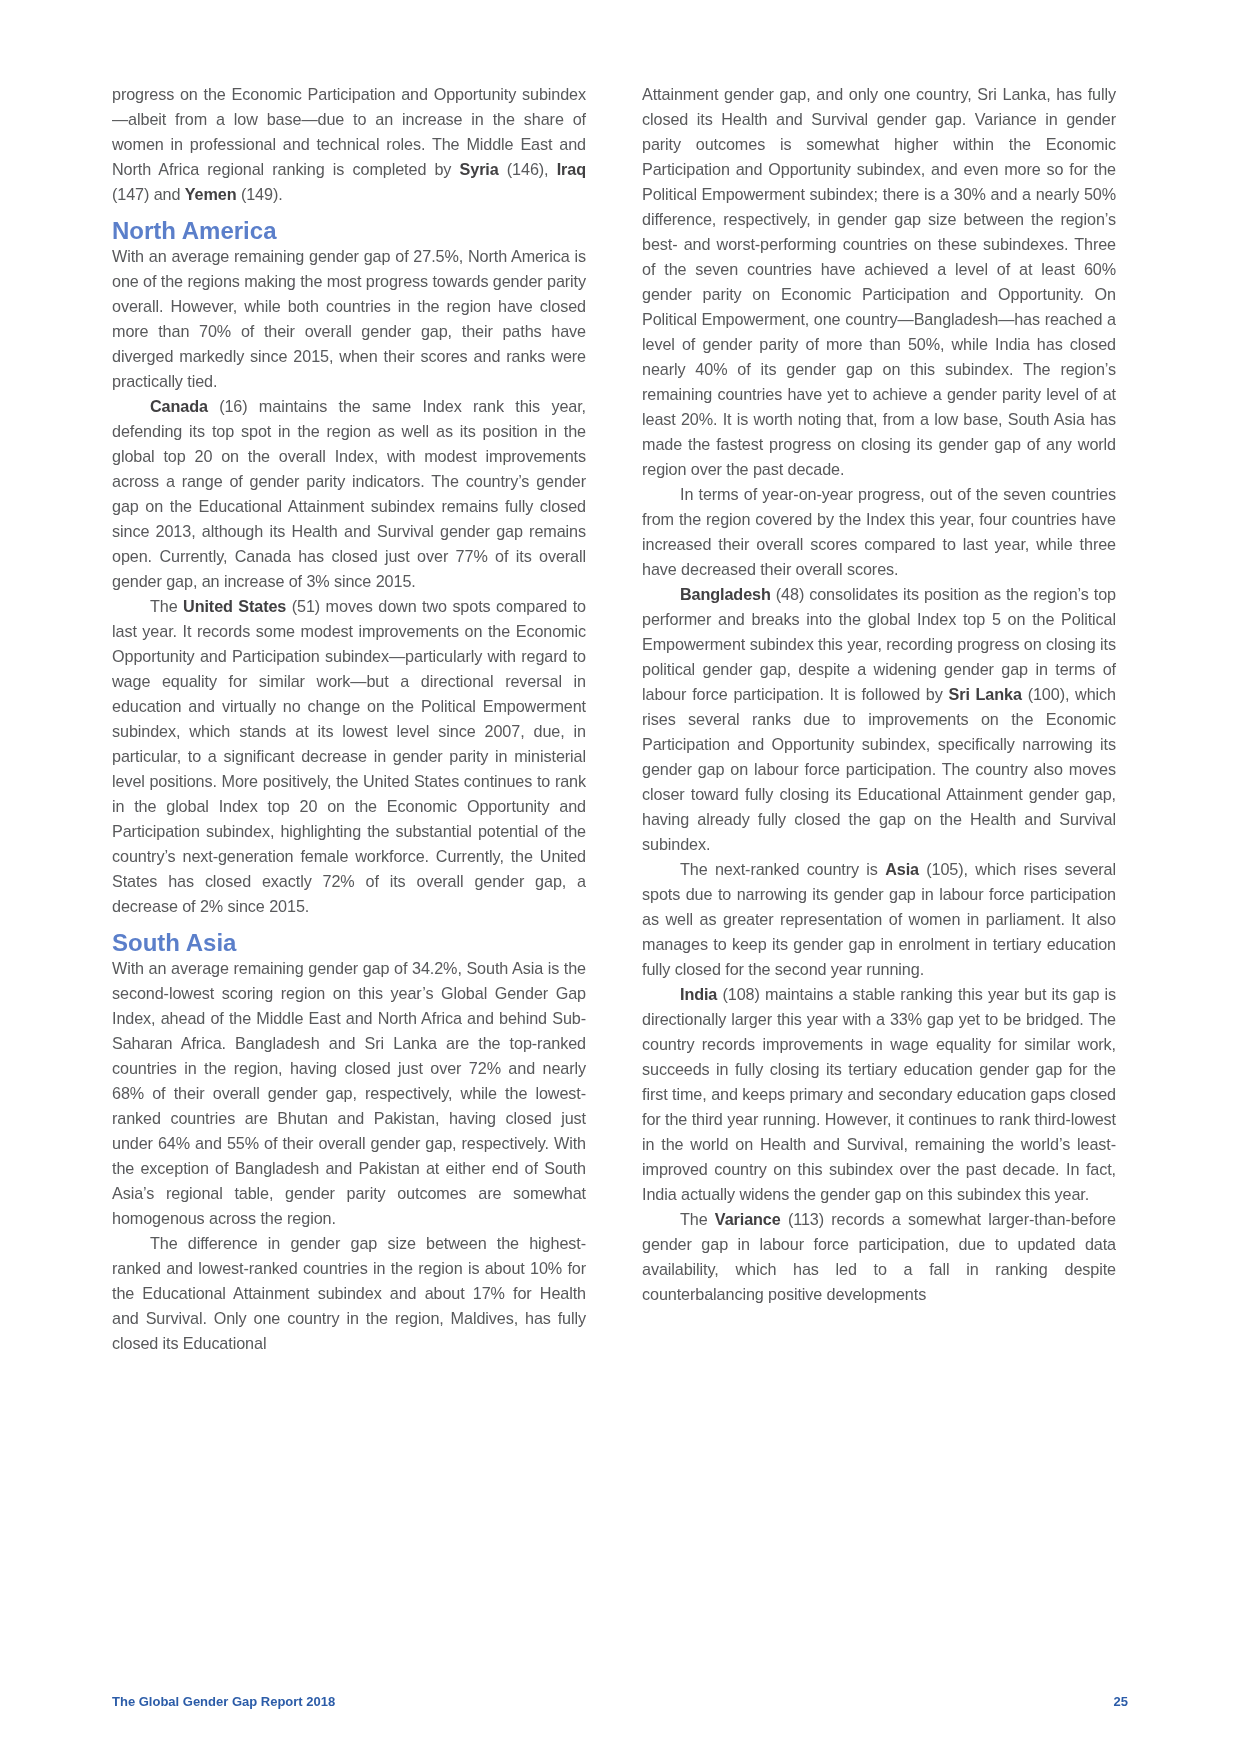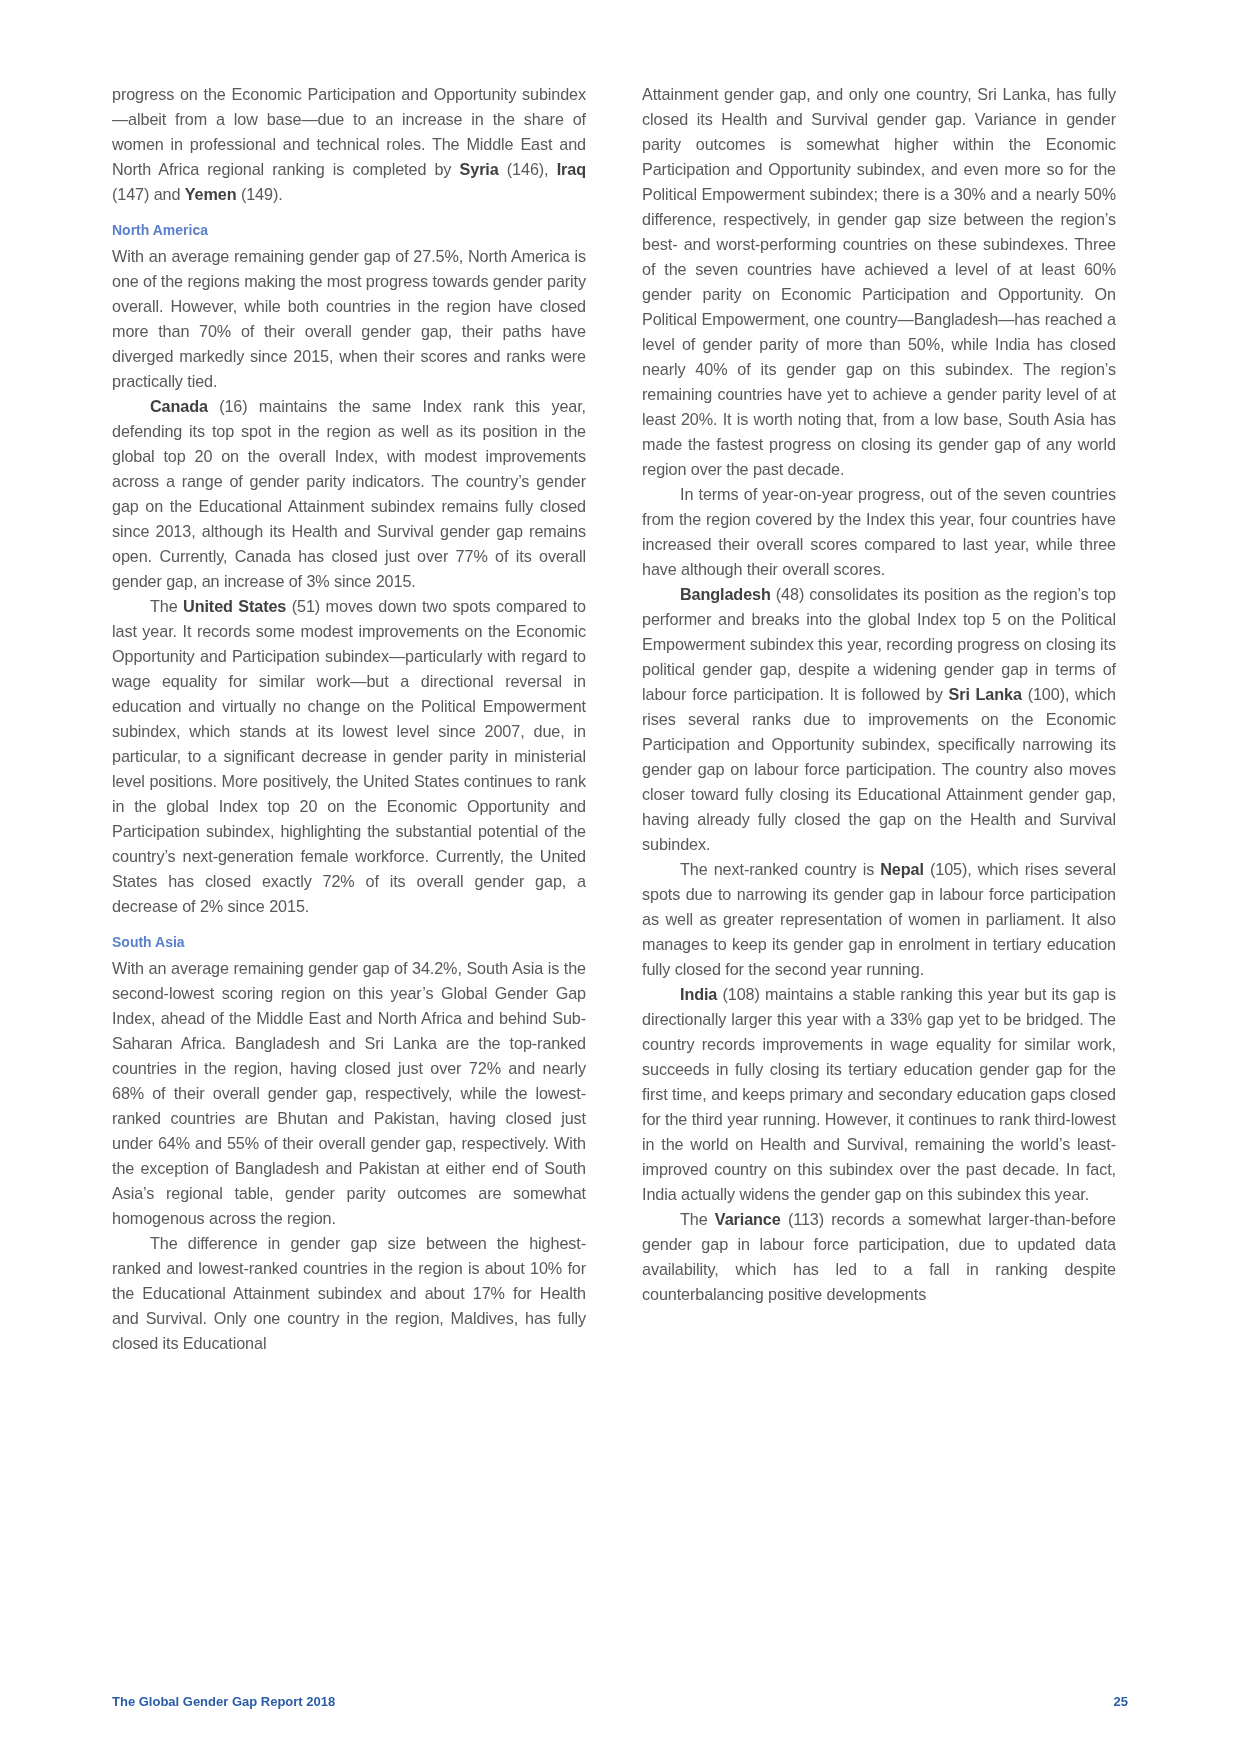--- a/index.html
+++ b/index.html
@@ -22,21 +22,21 @@
   .para {
     font-size: 16.2px;
     line-height: 25px;
     color: var(--body-color, #58595b);
     text-align: justify;
     letter-spacing: -0.1px;
   }
   .para.indent { text-indent: 38px; }
   .para strong { font-weight: bold; color: var(--bold-color, #414042); }
   .section-heading {
-    font-size: 14px;
+    font-size: 24px;
     line-height: 25px;
     font-weight: bold;
     color: var(--heading-color, #5b7fca);
     margin-top: 11px;
     margin-bottom: 1px;
   }
   .footer {
     position: absolute;
     left: 112px;
     right: 112px;
@@ -61,23 +61,23 @@
         <h2 class="section-heading">North America</h2>
         <p class="para">With an average remaining gender gap of 27.5%, North America is one of the regions making the most progress towards gender parity overall. However, while both countries in the region have closed more than 70% of their overall gender gap, their paths have diverged markedly since 2015, when their scores and ranks were practically tied.</p>
         <p class="para indent"><strong>Canada</strong> (16) maintains the same Index rank this year, defending its top spot in the region as well as its position in the global top 20 on the overall Index, with modest improvements across a range of gender parity indicators. The country’s gender gap on the Educational Attainment subindex remains fully closed since 2013, although its Health and Survival gender gap remains open. Currently, Canada has closed just over 77% of its overall gender gap, an increase of 3% since 2015.</p>
         <p class="para indent">The <strong>United States</strong> (51) moves down two spots compared to last year. It records some modest improvements on the Economic Opportunity and Participation subindex—particularly with regard to wage equality for similar work—but a directional reversal in education and virtually no change on the Political Empowerment subindex, which stands at its lowest level since 2007, due, in particular, to a significant decrease in gender parity in ministerial level positions. More positively, the United States continues to rank in the global Index top 20 on the Economic Opportunity and Participation subindex, highlighting the substantial potential of the country’s next-generation female workforce. Currently, the United States has closed exactly 72% of its overall gender gap, a decrease of 2% since 2015.</p>
         <h2 class="section-heading">South Asia</h2>
         <p class="para">With an average remaining gender gap of 34.2%, South Asia is the second-lowest scoring region on this year’s Global Gender Gap Index, ahead of the Middle East and North Africa and behind Sub-Saharan Africa. Bangladesh and Sri Lanka are the top-ranked countries in the region, having closed just over 72% and nearly 68% of their overall gender gap, respectively, while the lowest-ranked countries are Bhutan and Pakistan, having closed just under 64% and 55% of their overall gender gap, respectively. With the exception of Bangladesh and Pakistan at either end of South Asia’s regional table, gender parity outcomes are somewhat homogenous across the region.</p>
         <p class="para indent">The difference in gender gap size between the highest-ranked and lowest-ranked countries in the region is about 10% for the Educational Attainment subindex and about 17% for Health and Survival. Only one country in the region, Maldives, has fully closed its Educational</p>
       </section>
     <section class="col">
         <p class="para">Attainment gender gap, and only one country, Sri Lanka, has fully closed its Health and Survival gender gap. Variance in gender parity outcomes is somewhat higher within the Economic Participation and Opportunity subindex, and even more so for the Political Empowerment subindex; there is a 30% and a nearly 50% difference, respectively, in gender gap size between the region’s best- and worst-performing countries on these subindexes. Three of the seven countries have achieved a level of at least 60% gender parity on Economic Participation and Opportunity. On Political Empowerment, one country—Bangladesh—has reached a level of gender parity of more than 50%, while India has closed nearly 40% of its gender gap on this subindex. The region’s remaining countries have yet to achieve a gender parity level of at least 20%. It is worth noting that, from a low base, South Asia has made the fastest progress on closing its gender gap of any world region over the past decade.</p>
-        <p class="para indent">In terms of year-on-year progress, out of the seven countries from the region covered by the Index this year, four countries have increased their overall scores compared to last year, while three have although their overall scores.</p>
+        <p class="para indent">In terms of year-on-year progress, out of the seven countries from the region covered by the Index this year, four countries have increased their overall scores compared to last year, while three have decreased their overall scores.</p>
         <p class="para indent"><strong>Bangladesh</strong> (48) consolidates its position as the region’s top performer and breaks into the global Index top 5 on the Political Empowerment subindex this year, recording progress on closing its political gender gap, despite a widening gender gap in terms of labour force participation. It is followed by <strong>Sri Lanka</strong> (100), which rises several ranks due to improvements on the Economic Participation and Opportunity subindex, specifically narrowing its gender gap on labour force participation. The country also moves closer toward fully closing its Educational Attainment gender gap, having already fully closed the gap on the Health and Survival subindex.</p>
-        <p class="para indent">The next-ranked country is <strong>Nepal</strong> (105), which rises several spots due to narrowing its gender gap in labour force participation as well as greater representation of women in parliament. It also manages to keep its gender gap in enrolment in tertiary education fully closed for the second year running.</p>
+        <p class="para indent">The next-ranked country is <strong>Asia</strong> (105), which rises several spots due to narrowing its gender gap in labour force participation as well as greater representation of women in parliament. It also manages to keep its gender gap in enrolment in tertiary education fully closed for the second year running.</p>
         <p class="para indent"><strong>India</strong> (108) maintains a stable ranking this year but its gap is directionally larger this year with a 33% gap yet to be bridged. The country records improvements in wage equality for similar work, succeeds in fully closing its tertiary education gender gap for the first time, and keeps primary and secondary education gaps closed for the third year running. However, it continues to rank third-lowest in the world on Health and Survival, remaining the world’s least-improved country on this subindex over the past decade. In fact, India actually widens the gender gap on this subindex this year.</p>
         <p class="para indent">The <strong>Variance</strong> (113) records a somewhat larger-than-before gender gap in labour force participation, due to updated data availability, which has led to a fall in ranking despite counterbalancing positive developments</p>
       </section>
   </main>
   <footer class="footer">
     <span class="footer-title">The Global Gender Gap Report 2018</span>
     <span class="footer-page">25</span>
   </footer>
 </div>
 

